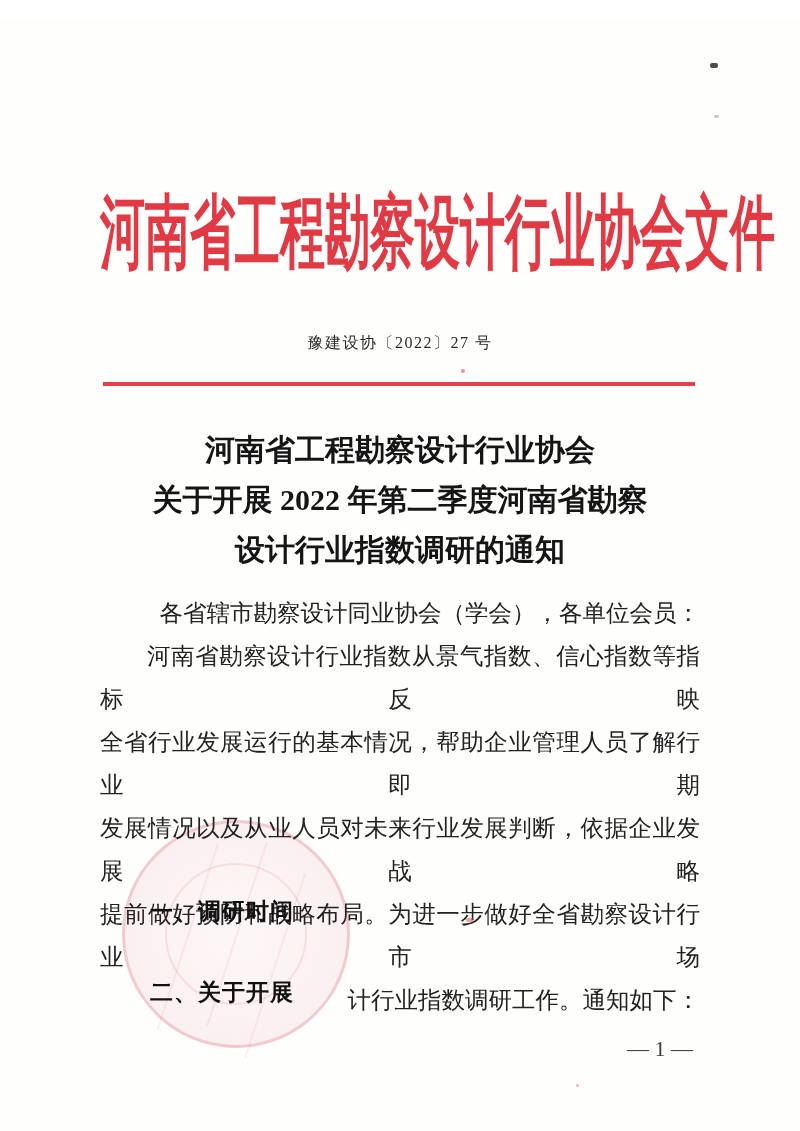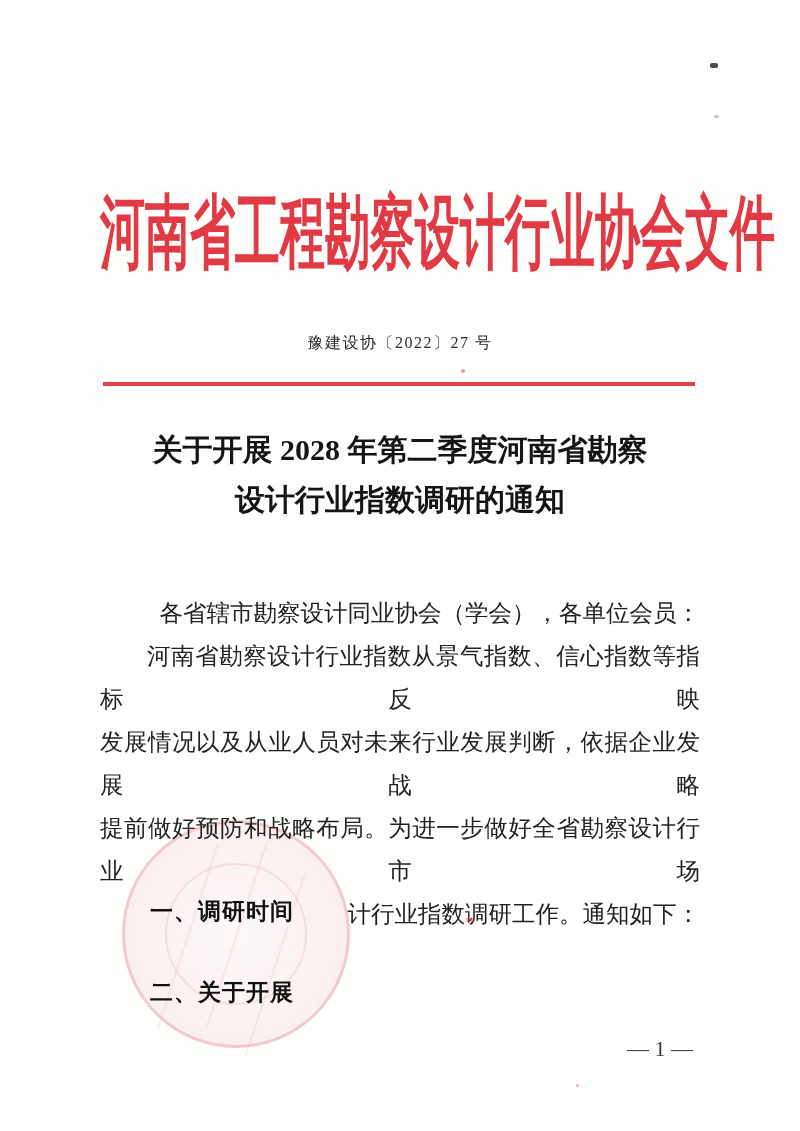--- a/index.html
+++ b/index.html
@@ -166,29 +166,31 @@
 
 <div class="page">
 
   <div class="letterhead">河南省工程勘察设计行业协会文件</div>
 
   <div class="doc-number">豫建设协〔2022〕27 号</div>
 
   <div class="red-rule"></div>
 
   <div class="notice-title">
-    <div>关于开展 2028 年第二季度河南省勘察</div>
+    <div>河南省工程勘察设计行业协会</div>
+    <div>关于开展 2022 年第二季度河南省勘察</div>
     <div>设计行业指数调研的通知</div>
   </div>
 
   <div class="seal"></div>
 
   <div class="body-block">
     <div class="line">各省辖市勘察设计同业协会（学会），各单位会员：</div>
     <div class="line justify indent">河南省勘察设计行业指数从景气指数、信心指数等指标反映</div>
+    <div class="line justify">全省行业发展运行的基本情况，帮助企业管理人员了解行业即期</div>
     <div class="line justify">发展情况以及从业人员对未来行业发展判断，依据企业发展战略</div>
     <div class="line justify">提前做好预防和战略布局。为进一步做好全省勘察设计行业市场</div>
     <div class="line">计行业指数调研工作。通知如下：</div>
   </div>
 
   <div class="sec-heading h1pos">一、调研时间</div>
 
 
   <div class="sec-heading h2pos">二、关于开展</div>
 

